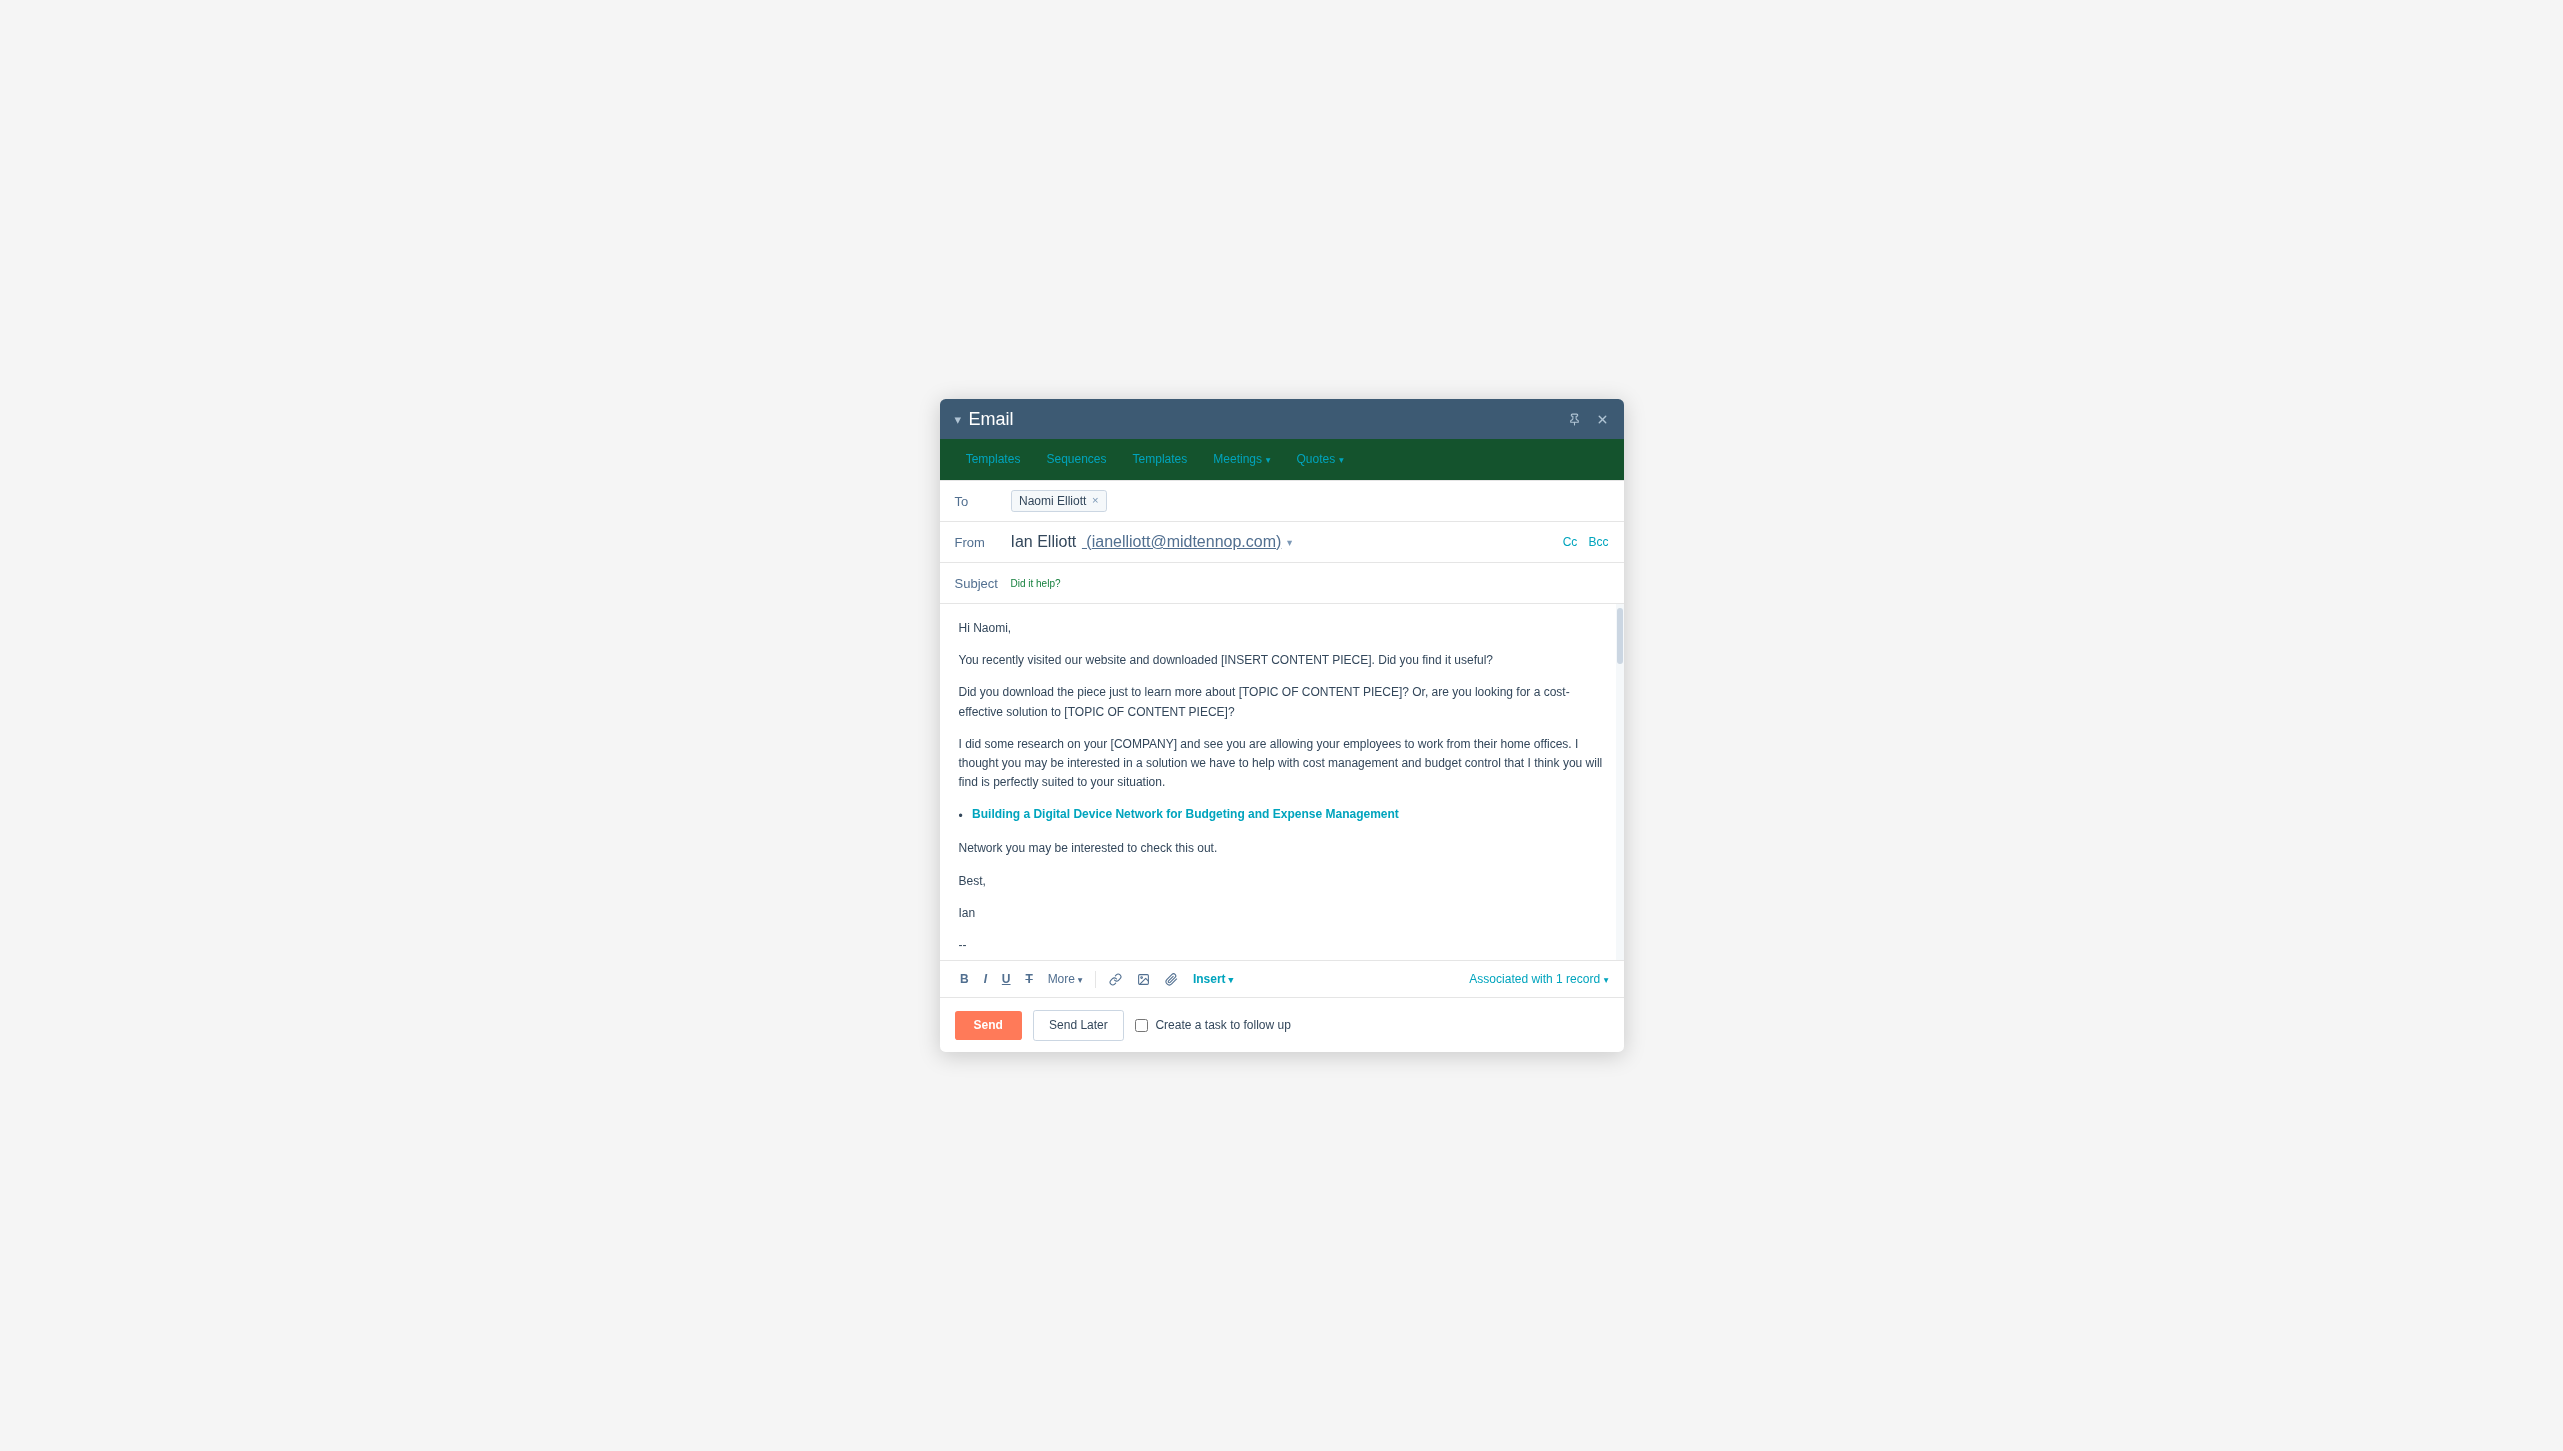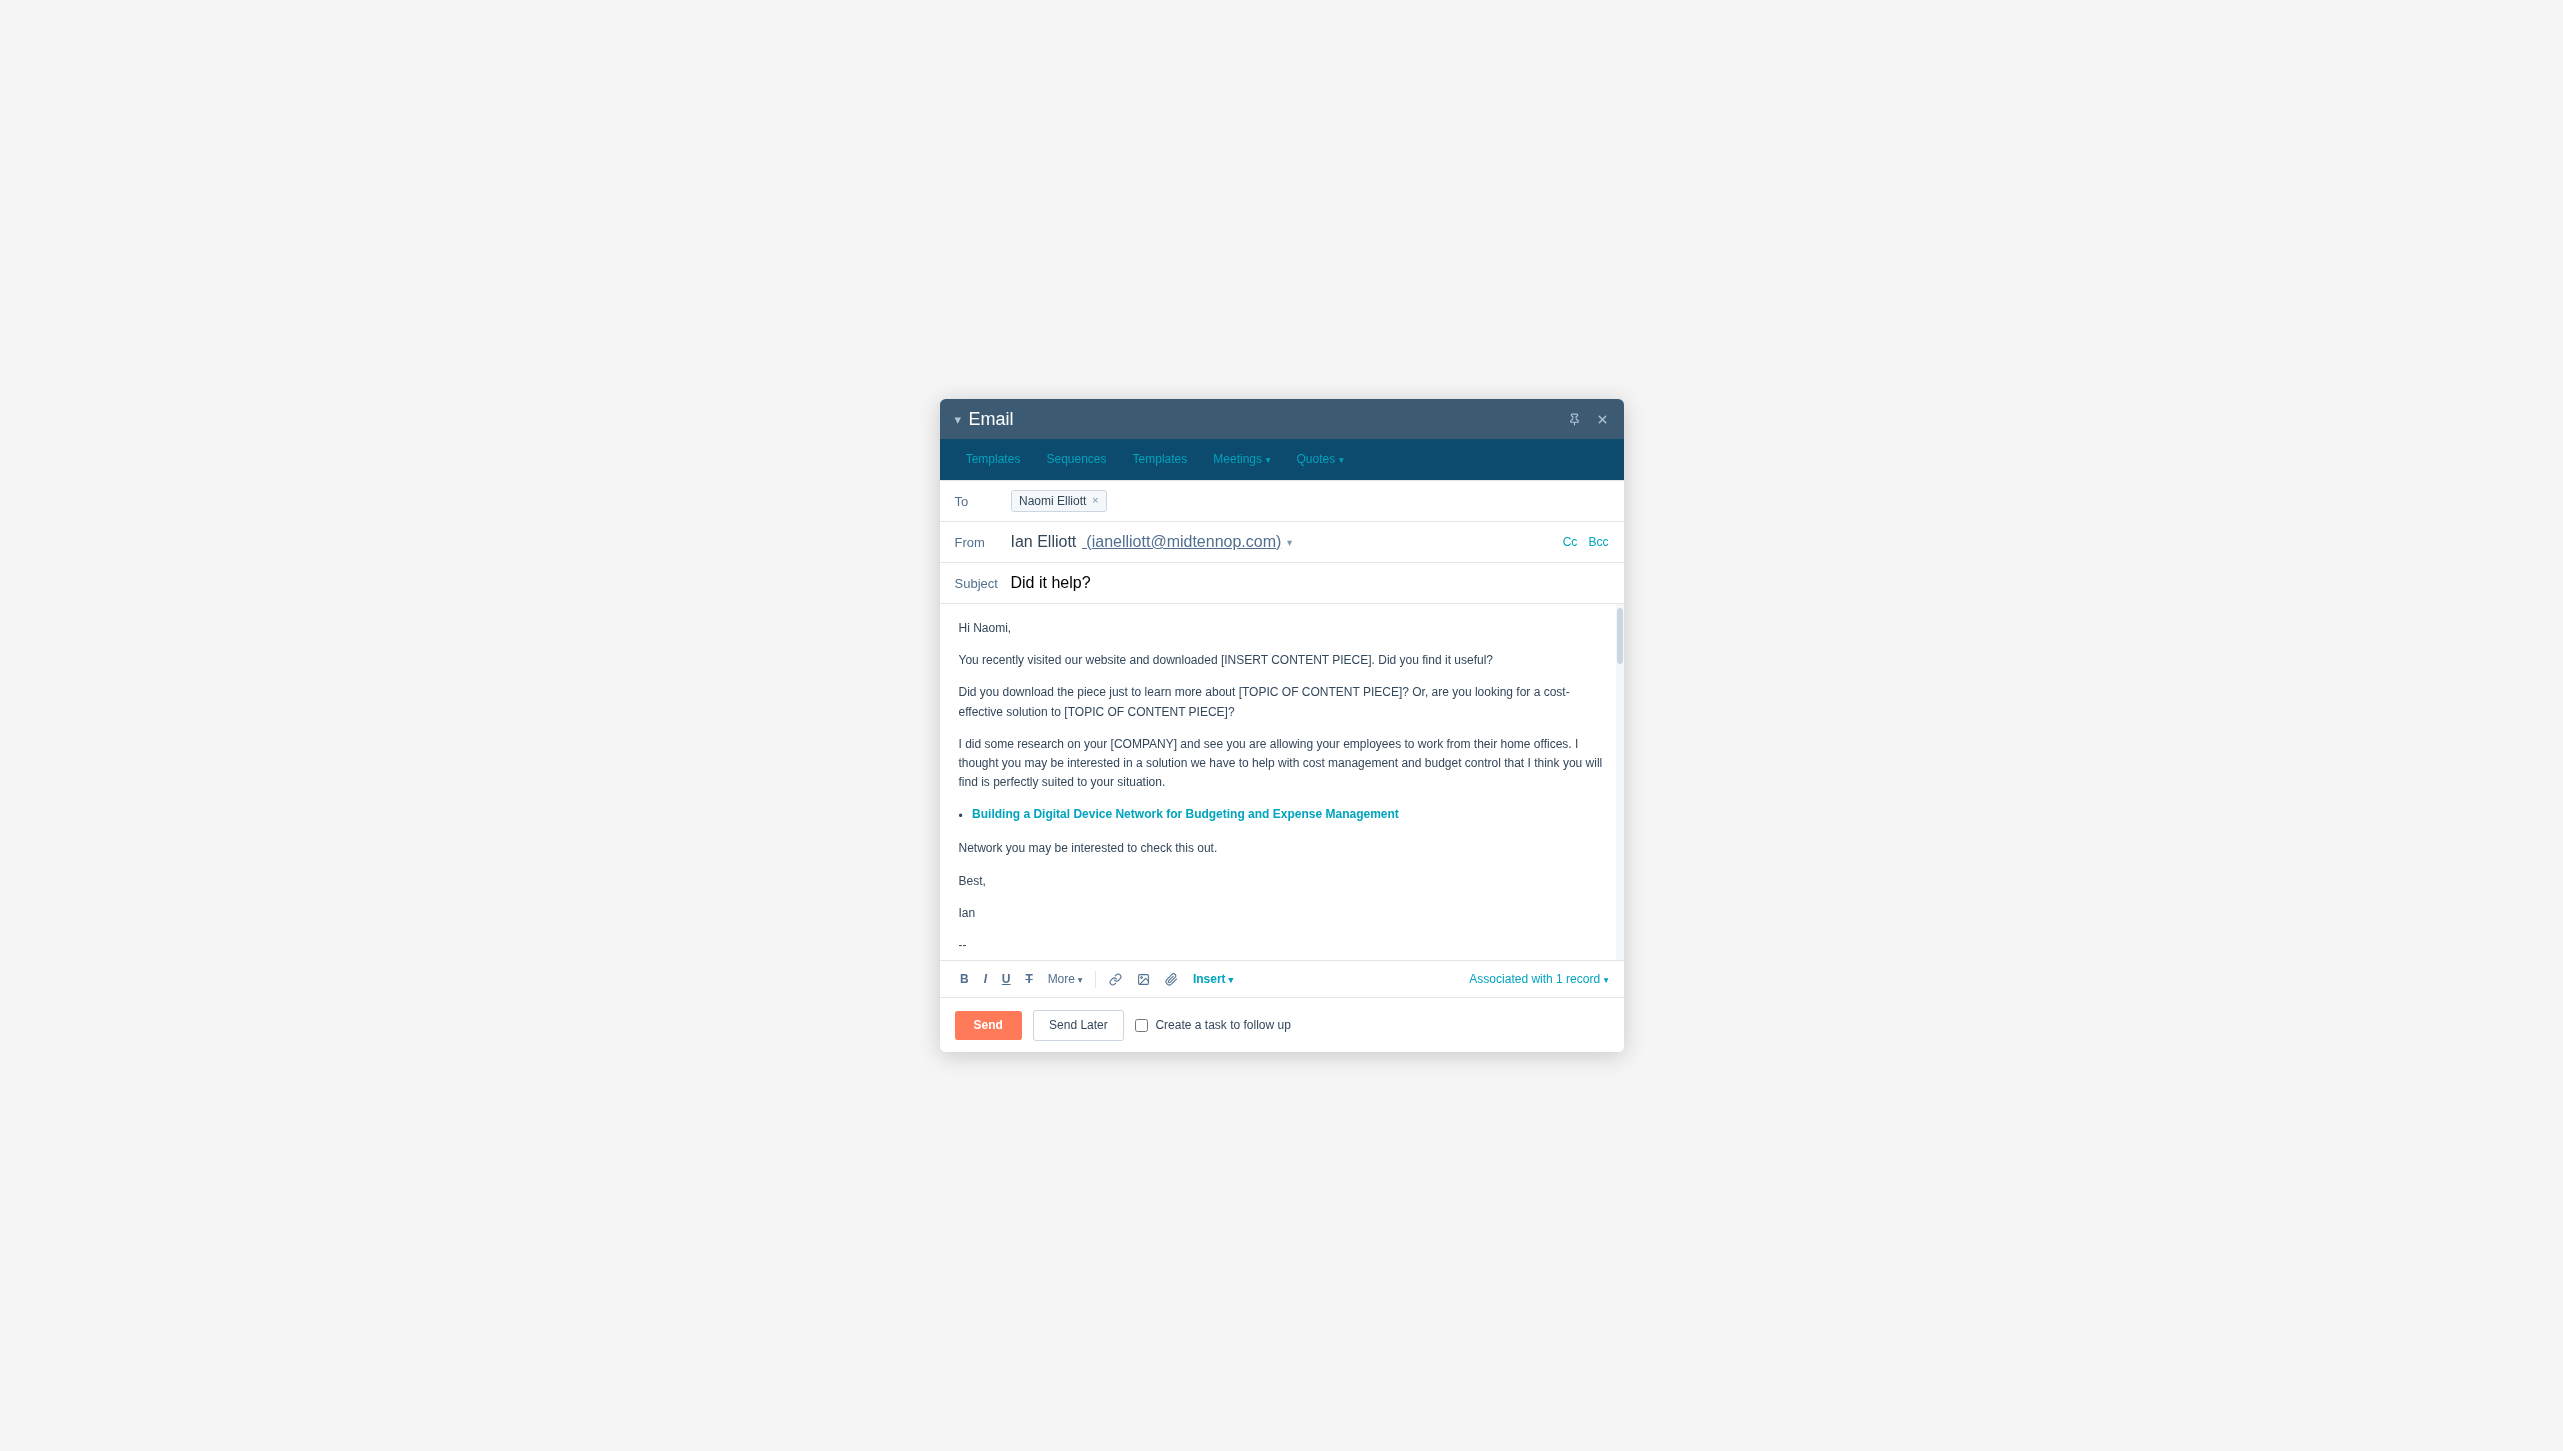--- a/index.html
+++ b/index.html
@@ -52,21 +52,21 @@
       background: none;
       border: none;
       cursor: pointer;
       color: #b0c4d4;
       font-size: 15px;
       display: flex;
       align-items: center;
     }
     
     .email-nav {
-      background: #0c4a6e;
+      background: #14532d;
       border-bottom: 0.9px solid #e5e5e5;
       display: flex;
       align-items: center;
       padding: 0 15px;
       gap: 3.7px;
     }
     .nav-item {
       padding: 13px 11.2px;
       font-size: 12px;
       cursor: pointer;
@@ -136,22 +136,22 @@
     .cc-bcc-link {
       font-size: 12px;
       color: #00a4bd;
       cursor: pointer;
       font-weight: 500;
     }
     .subject-input {
       flex: 1;
       border: none;
       outline: none;
-      font-size: 16px;
-      color: #000000;
+      font-size: 10px;
+      color: #15803d;
       background: transparent;
     }
     
     .email-body {
       flex: 1;
       padding: 15px 19px 7.5px;
       overflow-y: auto;
       min-height: 318px;
       max-height: 356px;
       position: relative;

